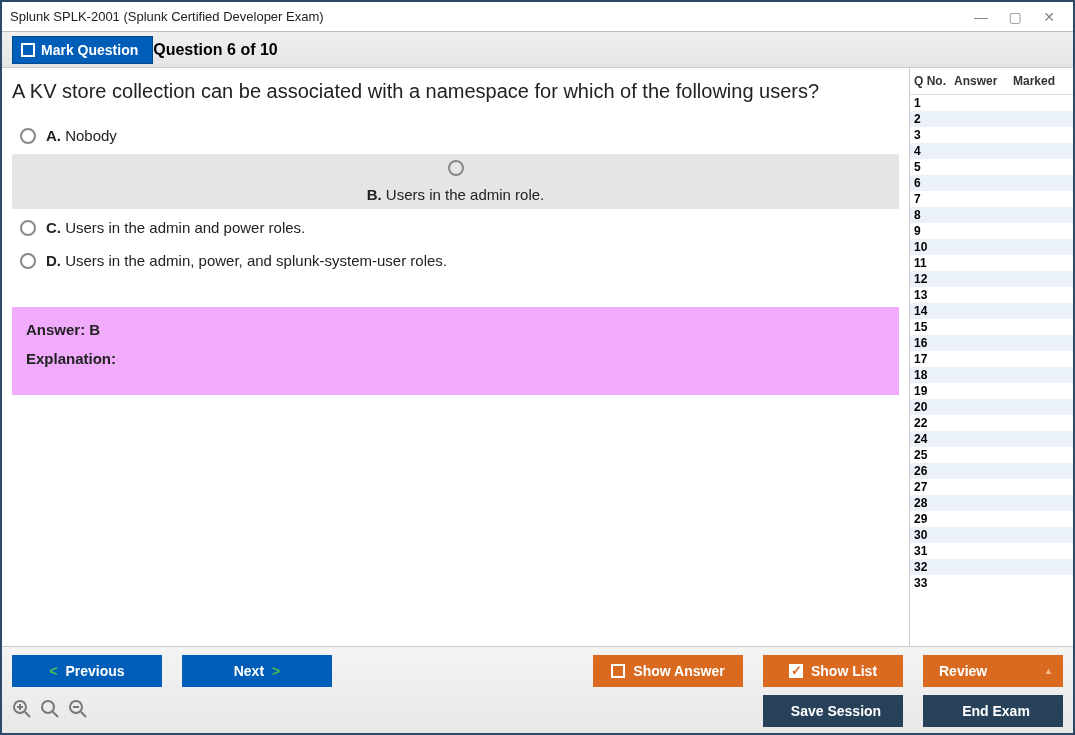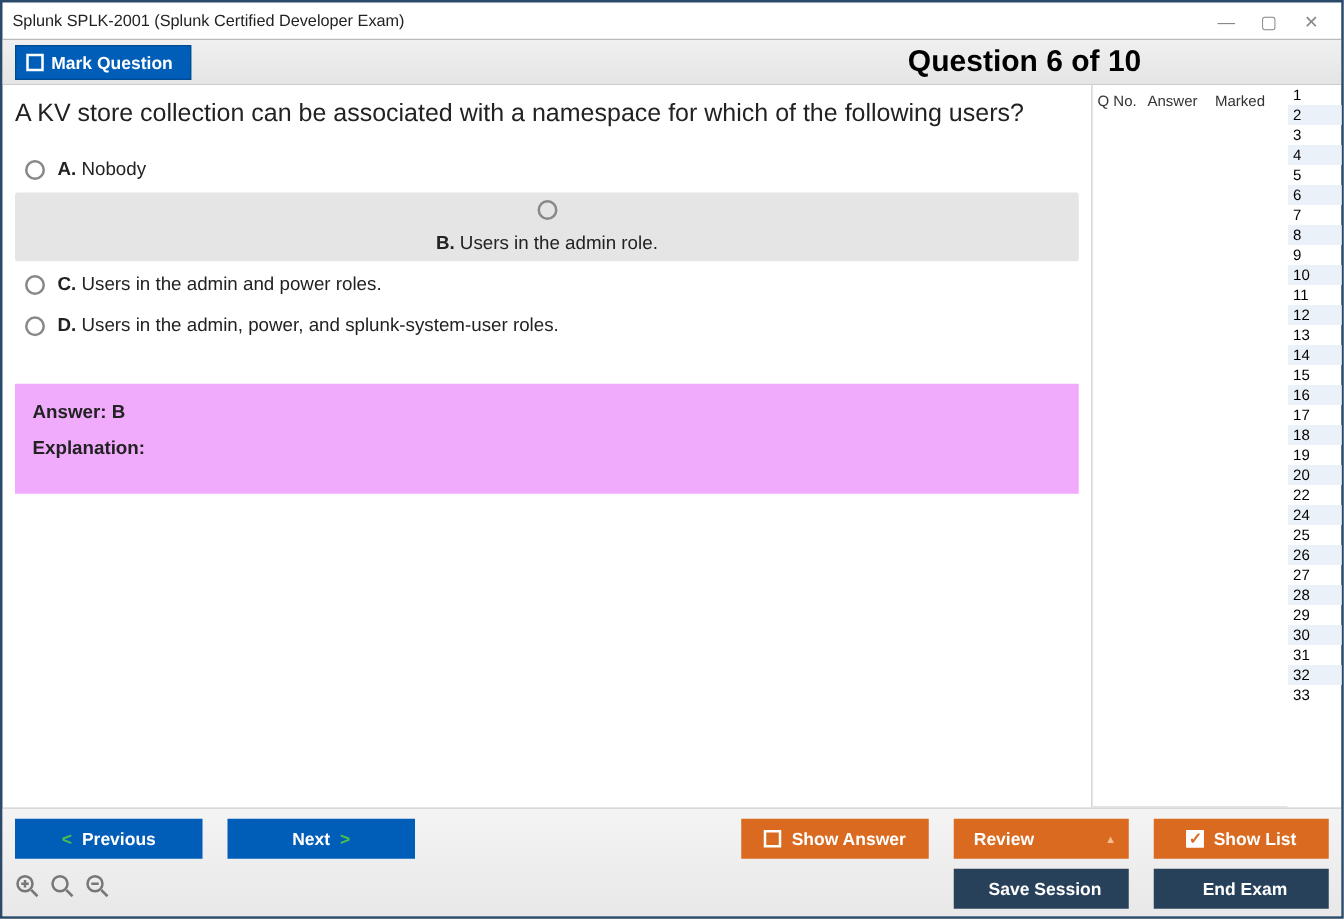--- a/index.html
+++ b/index.html
@@ -41,22 +41,22 @@
   padding: 5px 14px 5px 8px;
   display: inline-flex;
   align-items: center;
   gap: 6px;
   cursor: pointer;
   border: 1px solid #004a92;
 }
 .mark-btn .chk { width: 14px; height: 14px; border: 2px solid #fff; display: inline-block; }
 .q-title {
   flex: 1;
-  text-align: right;
-  font-size: 24px;
+  text-align: left;
+  font-size: 16px;
   font-weight: bold;
 }
 .content-row { flex: 1; display: flex; overflow: hidden; }
 .question-area {
   flex: 1;
   padding: 12px 10px 0 10px;
   overflow: auto;
   font-size: 15px;
   color: #222;
 }
@@ -75,25 +75,26 @@
 }
 .option .letter { font-weight: bold; }
 .answer-box {
   margin-top: 32px;
   background: #f0abfc;
   padding: 14px 14px 28px 14px;
 }
 .answer-box .ans { font-weight: bold; margin-bottom: 12px; }
 .answer-box .expl-label { font-weight: bold; }
 .side-panel {
-  width: 200px;
+  width: 164px;
   border-left: 1px solid #ccc;
   display: flex;
-  flex-direction: row;
+  flex-direction: column;
   font-size: 12px;
+  font-weight: bold;
 }
 .side-head {
   display: grid;
   grid-template-columns: 40px 1fr 1fr;
   padding: 6px 4px;
   color: #333;
   border-bottom: 1px solid #ddd;
 }
 .side-head div:nth-child(3) { text-align: right; padding-right: 14px; }
 .side-list {
@@ -369,27 +370,27 @@
     </div>
     <div class="btn blue">
       <span>Next</span>
       <span class="chev-r">&gt;</span>
     </div>
     <span class="spacer"></span>
     <div class="btn orange">
       <span class="chk2"></span>
       <span>Show Answer</span>
     </div>
+    <div class="btn orange" style="min-width:140px">
+      <span class="chk2 checked"></span>
+      <span>Show List</span>
+    </div>
     <div class="btn orange" style="min-width:140px; justify-content: space-between; padding-right:10px;">
       <span>Review</span>
       <span class="caret">▲</span>
-    </div>
-    <div class="btn orange" style="min-width:140px">
-      <span class="chk2 checked"></span>
-      <span>Show List</span>
     </div>
   </div>
   <div class="footer-row2">
     <div class="zoom-icons">
       <span>
         <svg width="20" height="20" viewBox="0 0 20 20">
             <circle cx="8" cy="8" r="6" fill="none" stroke="#777" stroke-width="2"></circle>
             <line x1="13" y1="13" x2="18" y2="18" stroke="#777" stroke-width="2"></line>
             <line x1="5" y1="8" x2="11" y2="8" stroke="#777" stroke-width="2"></line>
             <line x1="8" y1="5" x2="8" y2="11" stroke="#777" stroke-width="2"></line>

